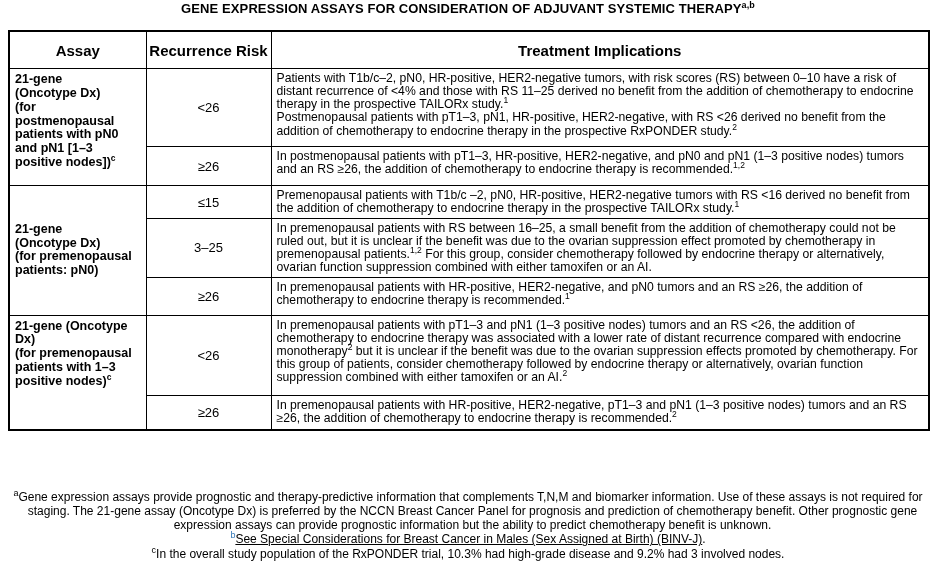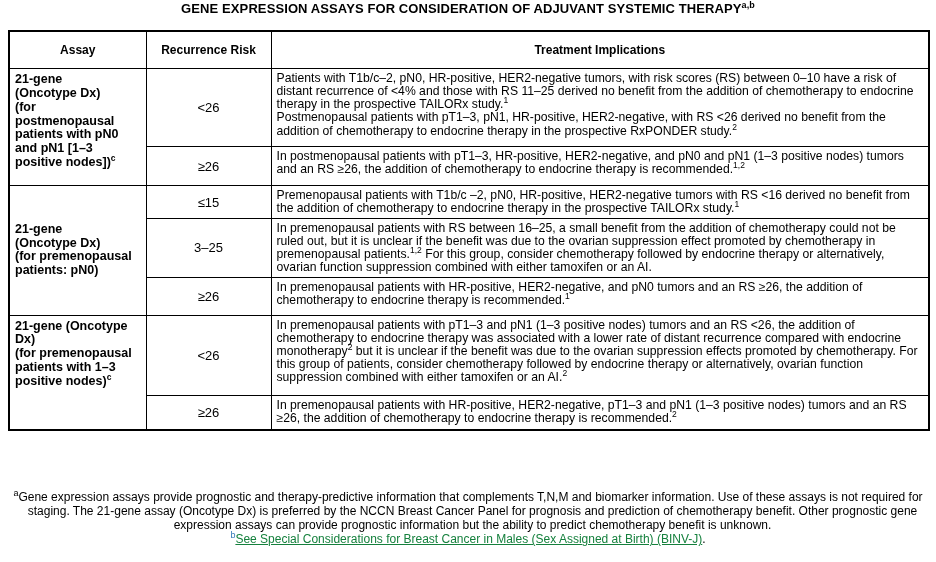--- a/index.html
+++ b/index.html
@@ -28,21 +28,21 @@
     width: 920px;
     margin: 14px 8px 0 8px;
     border: 2px solid #000;
   }
   table.assay-table th,
   table.assay-table td {
     border: 1px solid #000;
     overflow: hidden;
   }
   th {
-    font-size: 12px;
+    font-size: 15px;
     font-weight: bold;
     text-align: center;
     height: 34px;
     background: #fff;
   }
   td.assay {
     font-weight: bold;
     font-size: 12.5px;
     line-height: 1.1;
     vertical-align: top;
@@ -68,21 +68,21 @@
     left: 5px;
     top: 490px;
     width: 926px;
     font-size: 12px;
     line-height: 1.18;
     text-align: center;
   }
   .fn { padding-left: 9px; text-indent: -9px; }
   .fn sup { font-size: 9px; }
   .fn a {
-    color: #15803d;
+    color: #000000;
     text-decoration: underline;
     cursor: pointer;
   }
   .fn .marker-link { color: #2E75B6; }
 </style>
 </head>
 <body>
 
 <div class="doc">
 
@@ -132,15 +132,16 @@
       <tr style="height:35px">
         <td class="risk">≥26</td>
         <td class="impl">In premenopausal patients with HR-positive, HER2-negative, pT1–3 and pN1 (1–3 positive nodes) tumors and an RS ≥26, the addition of chemotherapy to endocrine therapy is recommended.<sup>2</sup></td>
       </tr>
     </tbody>
   </table>
 
   <div class="footnotes">
     <div class="fn"><sup>a</sup><span>Gene expression assays provide prognostic and therapy-predictive information that complements T,N,M and biomarker information. Use of these assays is not required for staging. The 21-gene assay (Oncotype Dx) is preferred by the NCCN Breast Cancer Panel for prognosis and prediction of chemotherapy benefit. Other prognostic gene expression assays can provide prognostic information but the ability to predict chemotherapy benefit is unknown.</span></div>
     <div class="fn"><sup class="marker-link">b</sup><a>See Special Considerations for Breast Cancer in Males (Sex Assigned at Birth) (BINV-J)</a><span>.</span></div>
+    <div class="fn"><sup>c</sup><span>In the overall study population of the RxPONDER trial, 10.3% had high-grade disease and 9.2% had 3 involved nodes.</span></div>
   </div>
 
 </div>
 
 </body></html>

